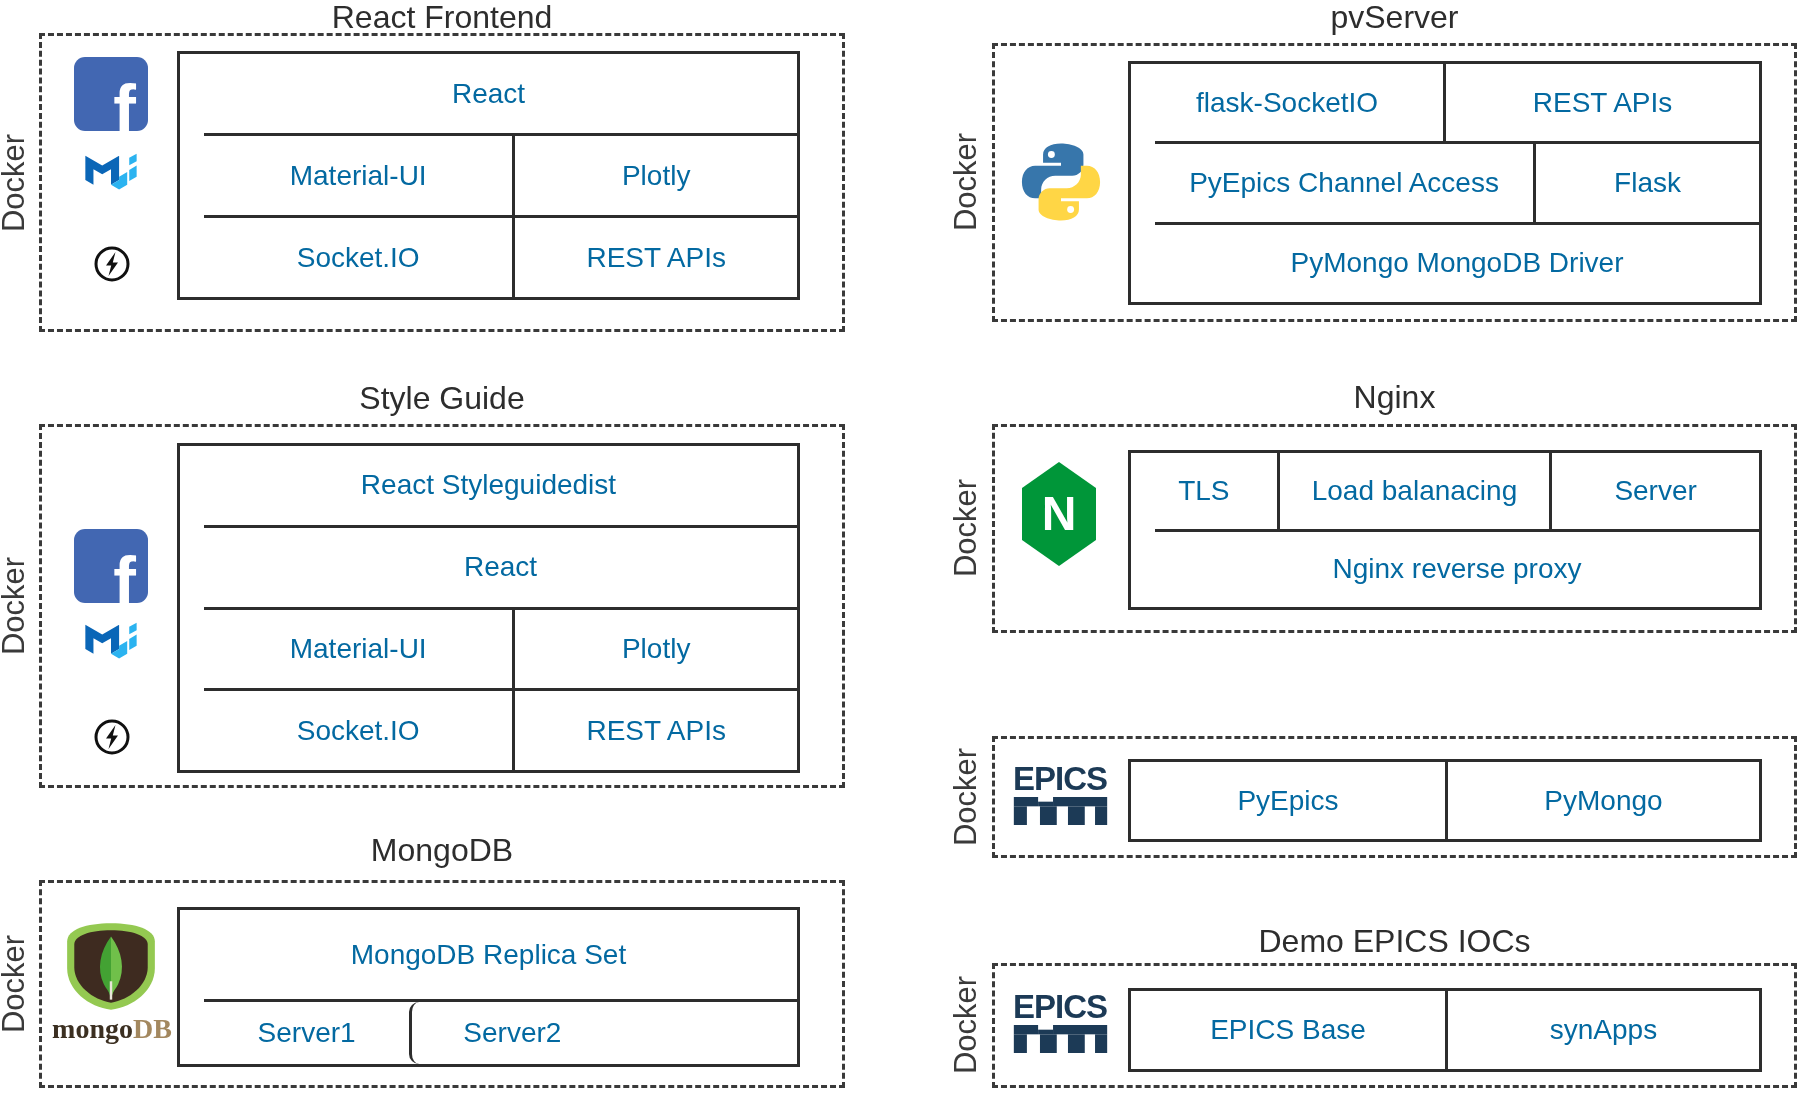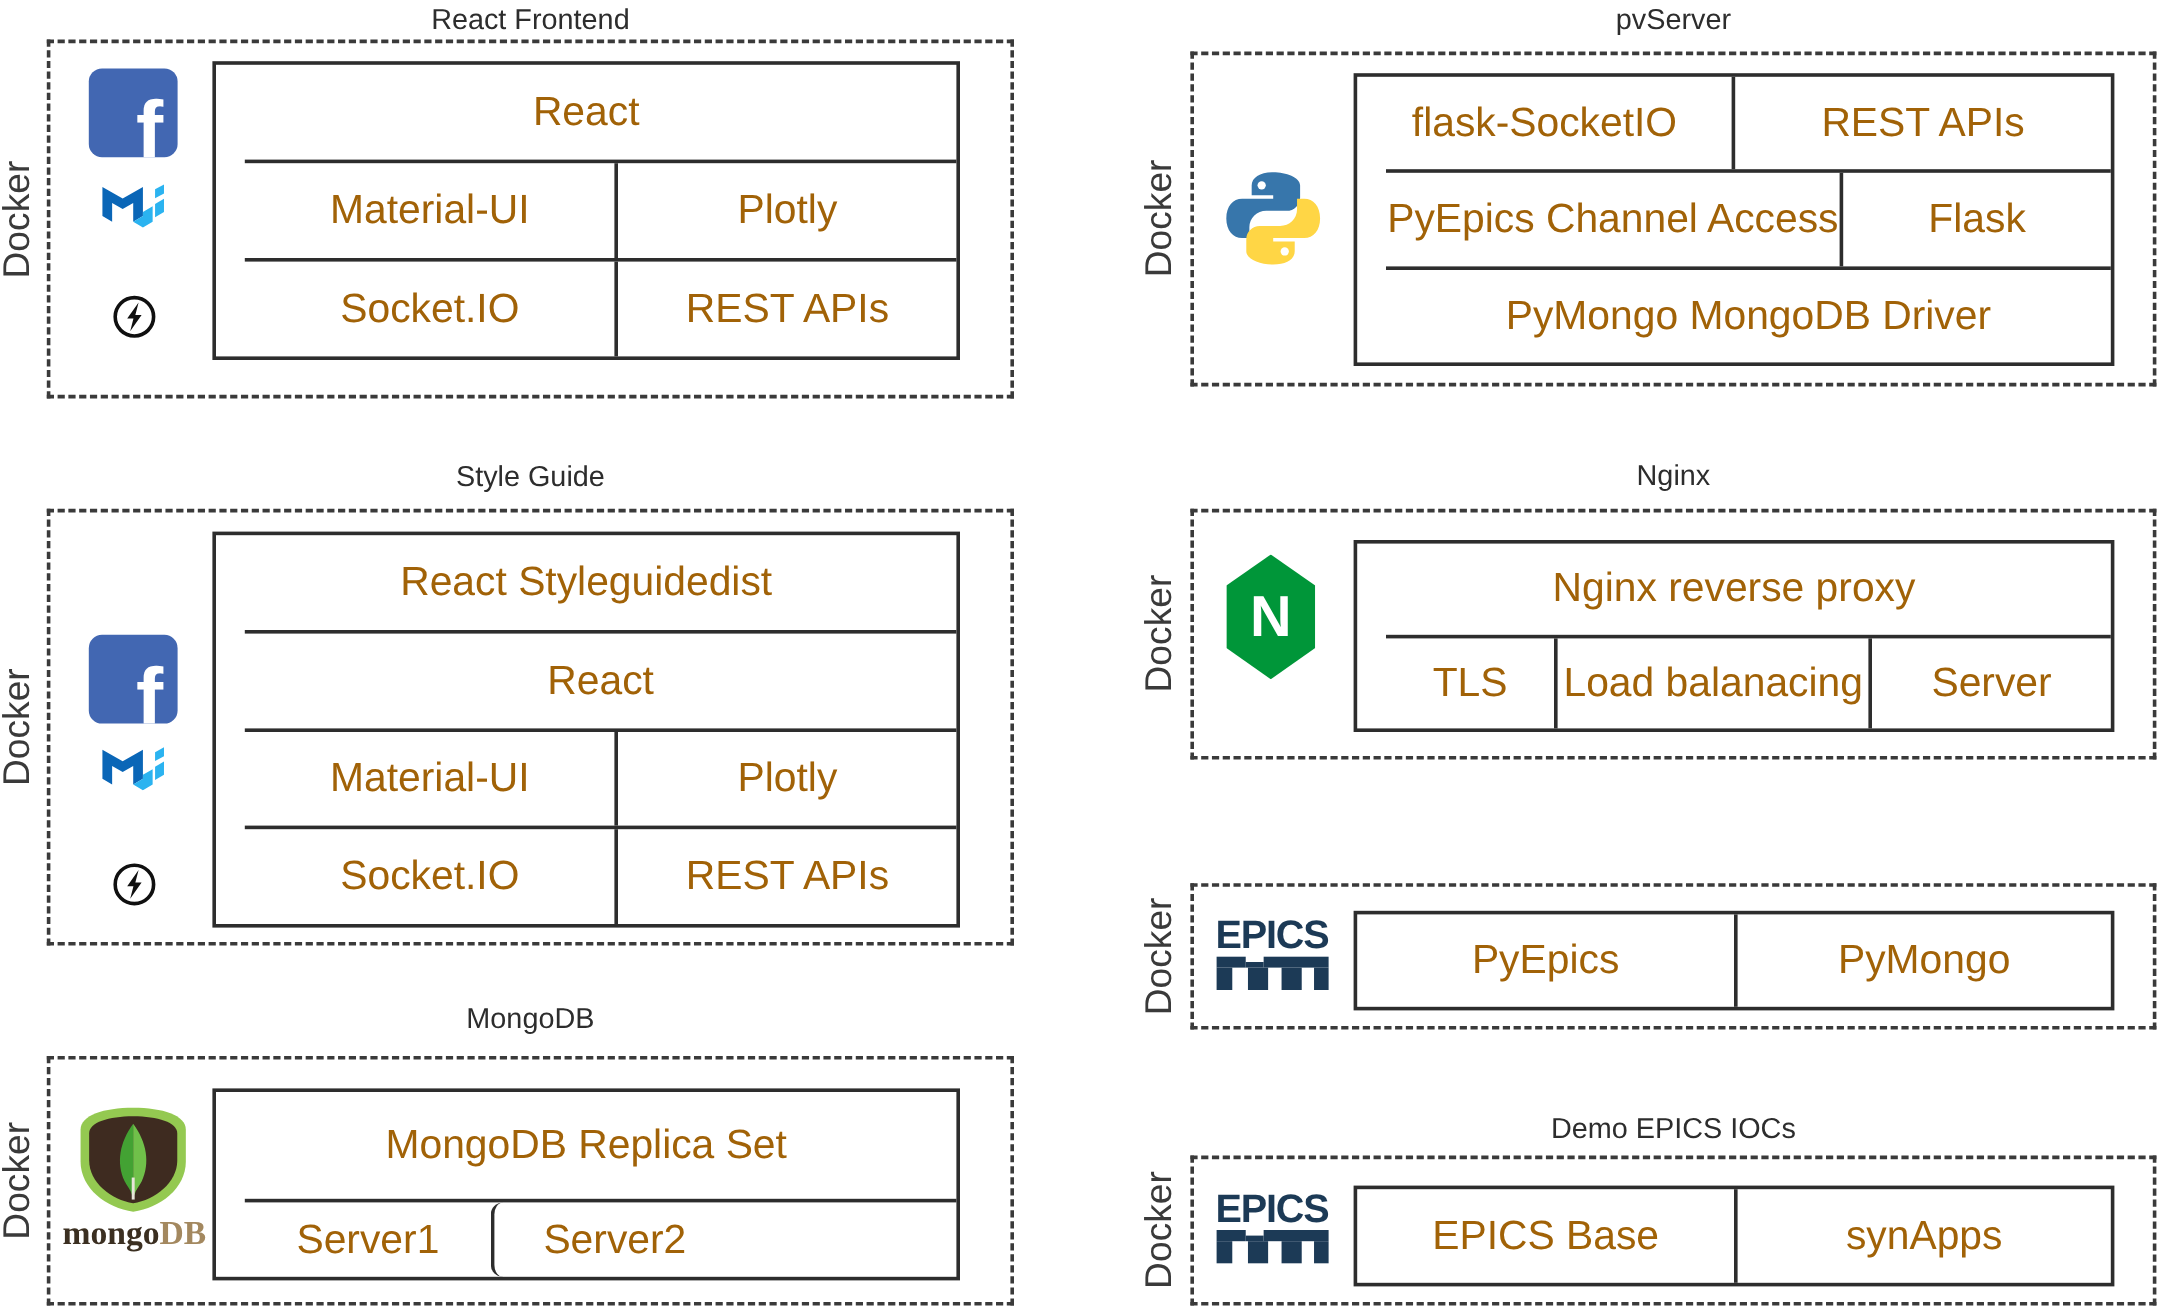--- a/index.html
+++ b/index.html
@@ -2,37 +2,37 @@
 <html><head>
 <meta charset="utf-8">
 <style>
   * { margin:0; padding:0; box-sizing:border-box; }
   html,body { background:#ffffff; }
   .canvas {
     position:relative; width:1801px; height:1093px; background:#ffffff;
     font-family:"Liberation Sans", sans-serif; overflow:hidden;
   }
   .title {
-    position:absolute; text-align:center; font-size:24px; color:#2d2d2d;
+    position:absolute; text-align:center; font-size:32px; color:#2d2d2d;
     height:34px; line-height:34px;
   }
   .dockerbox { position:absolute; border:3px dashed #3a3a3a; }
   .dockerlabel {
     position:absolute; font-size:31px; color:#3a3a3a; white-space:nowrap;
     transform:translate(-50%,-50%) rotate(-90deg);
   }
   .dtable {
     position:absolute; display:flex; flex-direction:column;
     border:3px solid #2d2d2d; background:#fff;
   }
   .drow { display:flex; flex:1; min-height:0; }
   .drow + .drow { border-top:3px solid #2d2d2d;margin-left:24px; }
   .dcell {
     flex:1; display:flex; align-items:center; justify-content:center;
-    font-size:34px; color:#a16207; white-space:nowrap; overflow:hidden;
+    font-size:28px; color:#0369a1; white-space:nowrap; overflow:hidden;
   }
   .dcell + .dcell { border-left:3px solid #2d2d2d; }
   .icon { position:absolute; }
   .fb-icon {
     background:#4267B2; border-radius:11px; overflow:hidden;
   }
   .fb-icon span {
     position:absolute; right:12px; bottom:-17px; color:#fff;
     font-size:68px; font-weight:bold; font-family:"Liberation Sans",sans-serif;
   }
@@ -188,26 +188,26 @@
 
   <div class="icon" style="left:1022px; top:462px; width:74px; height:104px;">
     <svg width="74" height="104" viewBox="0 0 74 104">
       <polygon fill="#009639" points="37,0 74,26 74,78 37,104 0,78 0,26"></polygon>
       <text x="37" y="68" text-anchor="middle" fill="#ffffff" font-family="Liberation Sans, sans-serif" font-size="48" font-weight="bold">N</text>
     </svg>
   </div>
 
   <div class="dtable" style="left:1128px; top:450px; width:634px; height:160px;">
     <div class="drow">
-      <div class="dcell">Nginx reverse proxy</div>
-    </div>
-    <div class="drow">
       <div class="dcell" style="flex:0 0 23.2%;">TLS</div>
       <div class="dcell" style="flex:0 0 43.4%;">Load balanacing</div>
       <div class="dcell">Server</div>
+    </div>
+    <div class="drow">
+      <div class="dcell">Nginx reverse proxy</div>
     </div>
   </div>
 
   <div class="dockerbox" style="left:992px; top:736px; width:805px; height:122px;"></div>
   <div class="dockerlabel" style="left:966px; top:797px;">Docker</div>
 
   <div class="epics-logo" style="left:1010px; top:762px;">
     <div class="epics-word">EPICS</div>
     <svg width="97" height="28" viewBox="0 0 100 30" style="margin-top:2px;">
       <g fill="#1C3A56">

